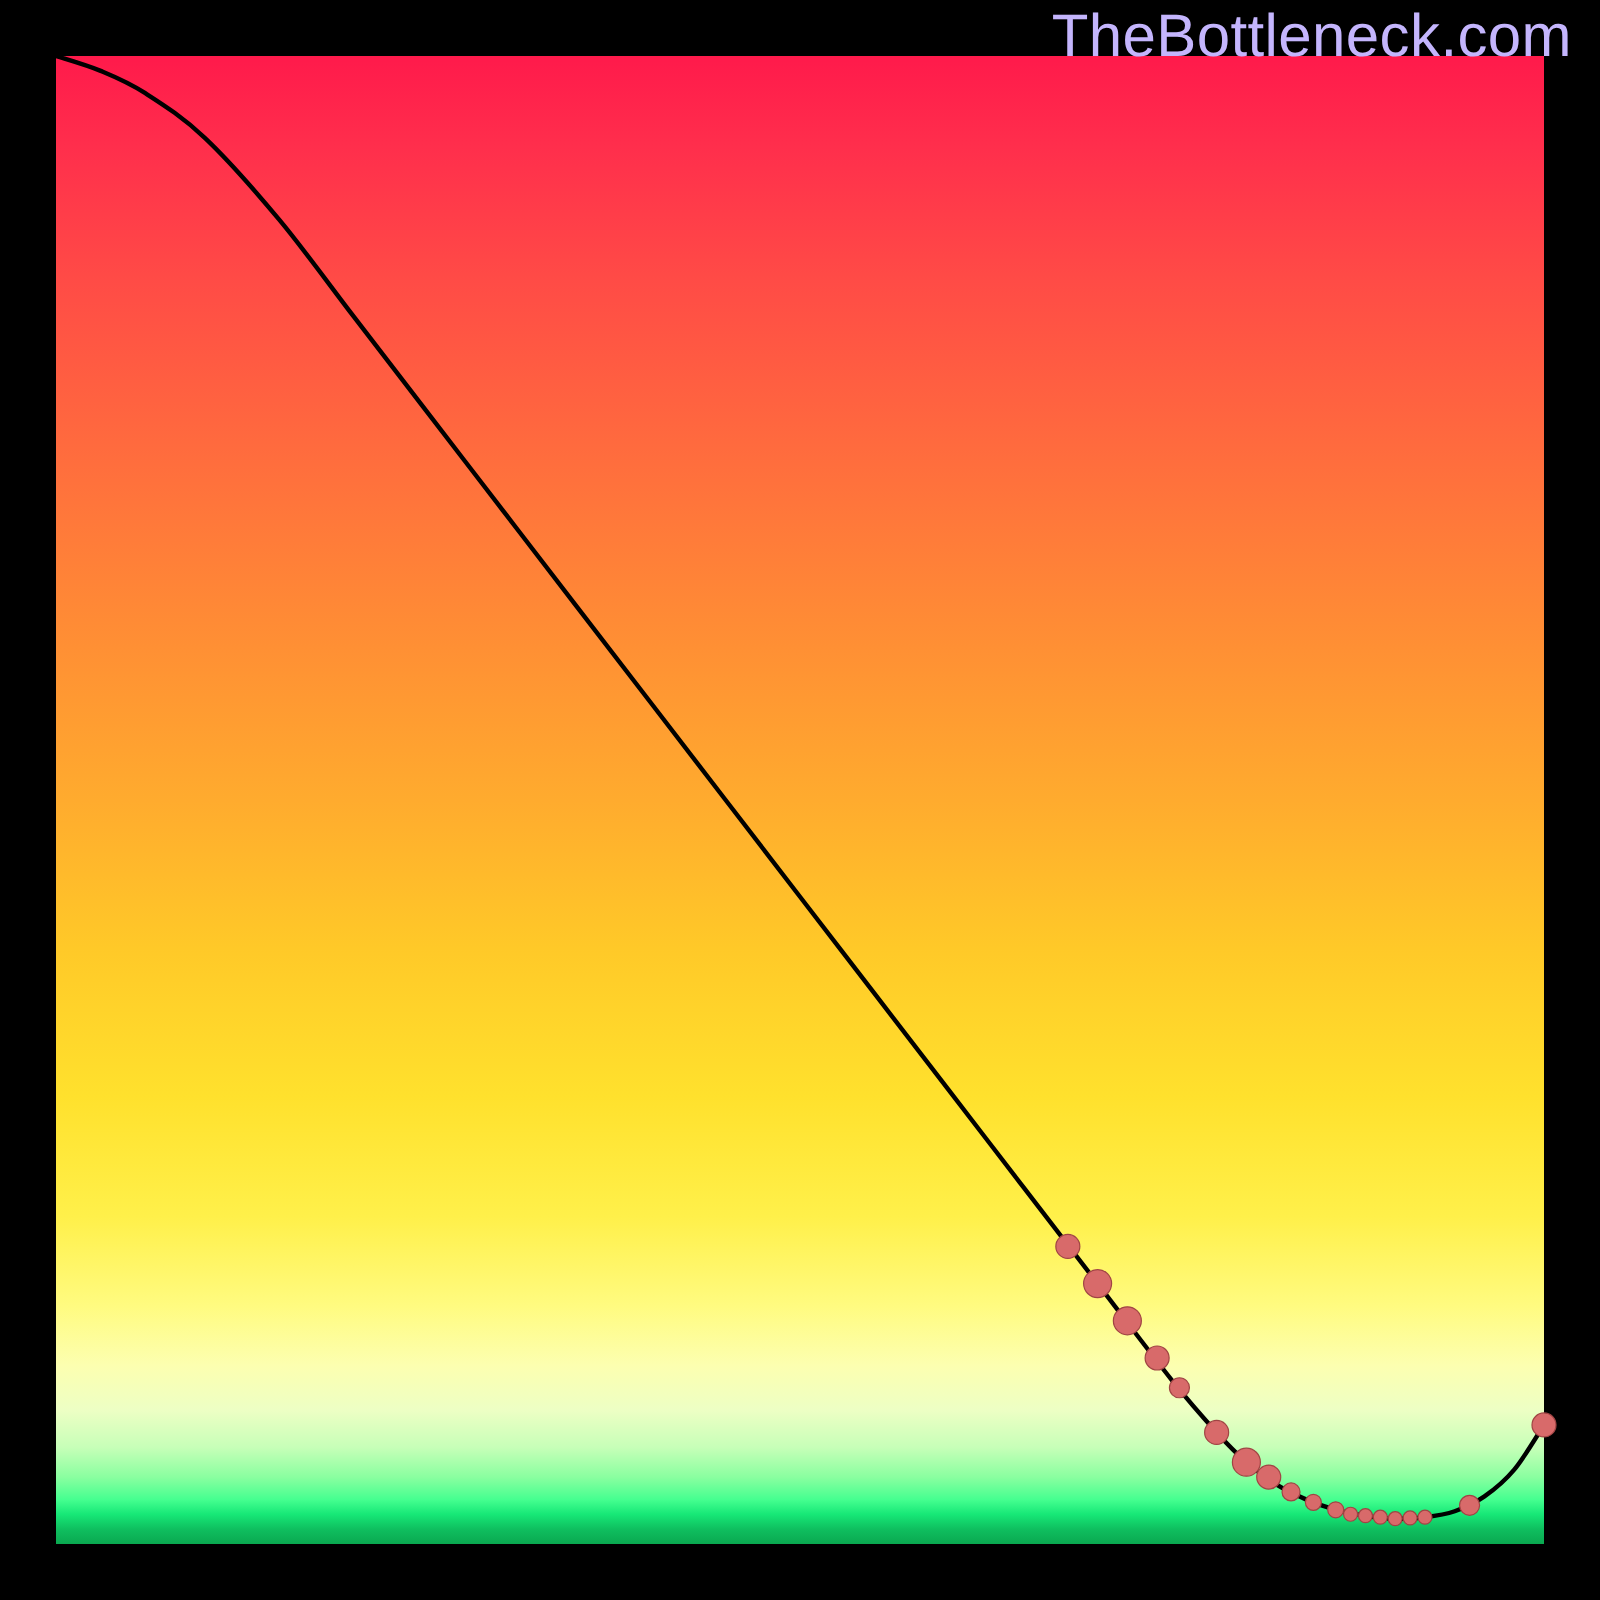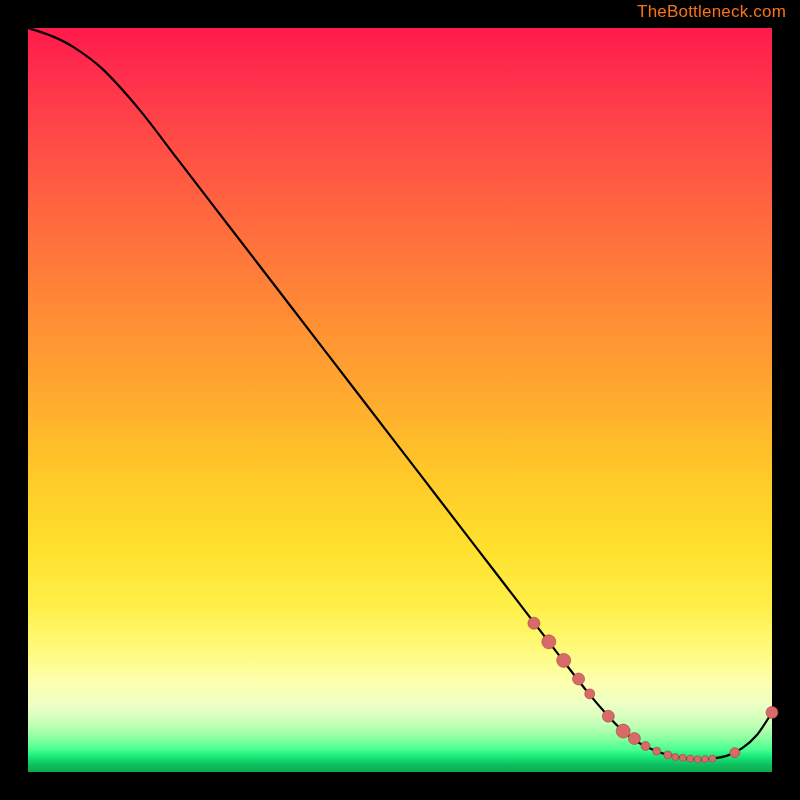--- a/index.html
+++ b/index.html
@@ -14,22 +14,22 @@
   .frame {
     position: relative;
     width: 800px;
     height: 800px;
     background: #000000;
   }
   .watermark {
     position: absolute;
     top: 2px;
     right: 14px;
-    color: #f97316;
-    font-size: 17px;
+    color: #c4b5fd;
+    font-size: 30px;
     letter-spacing: 0.2px;
     font-weight: 400;
     z-index: 50;
   }
   .plot-area {
     position: absolute;
     left: 28px;
     top: 28px;
     width: 744px;
     height: 744px;

